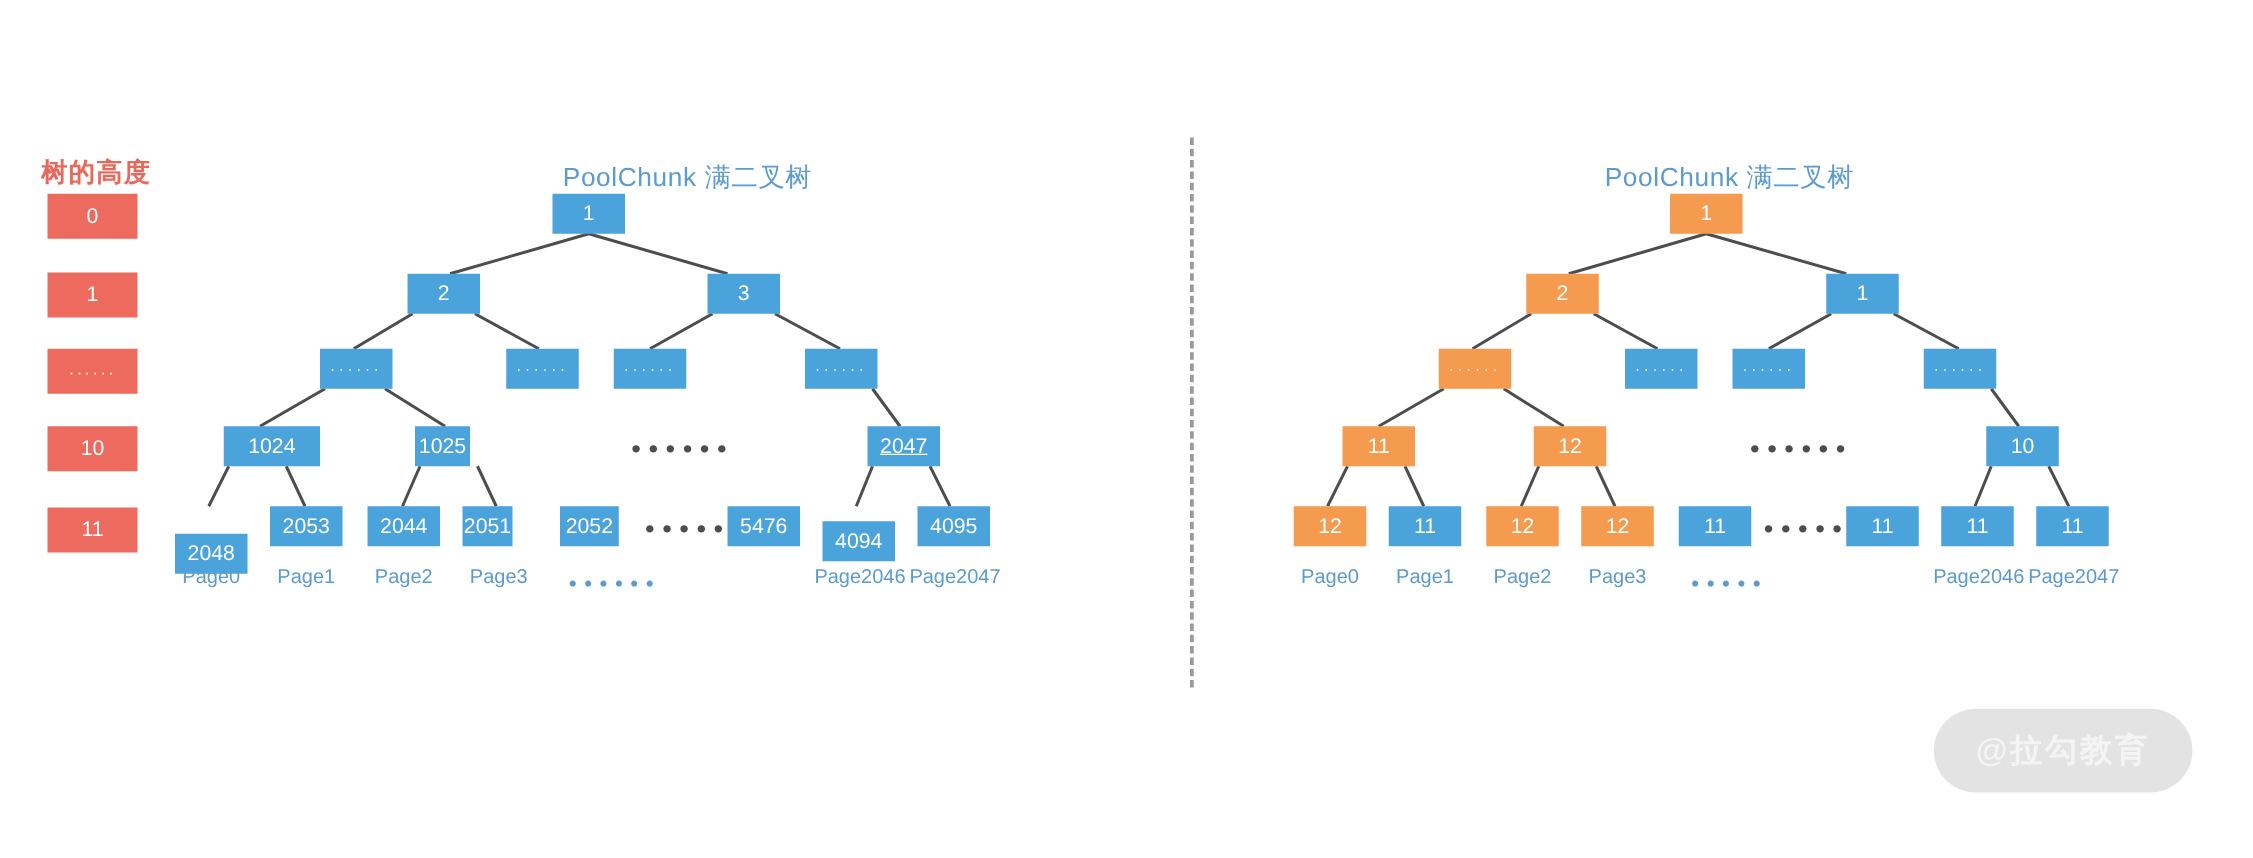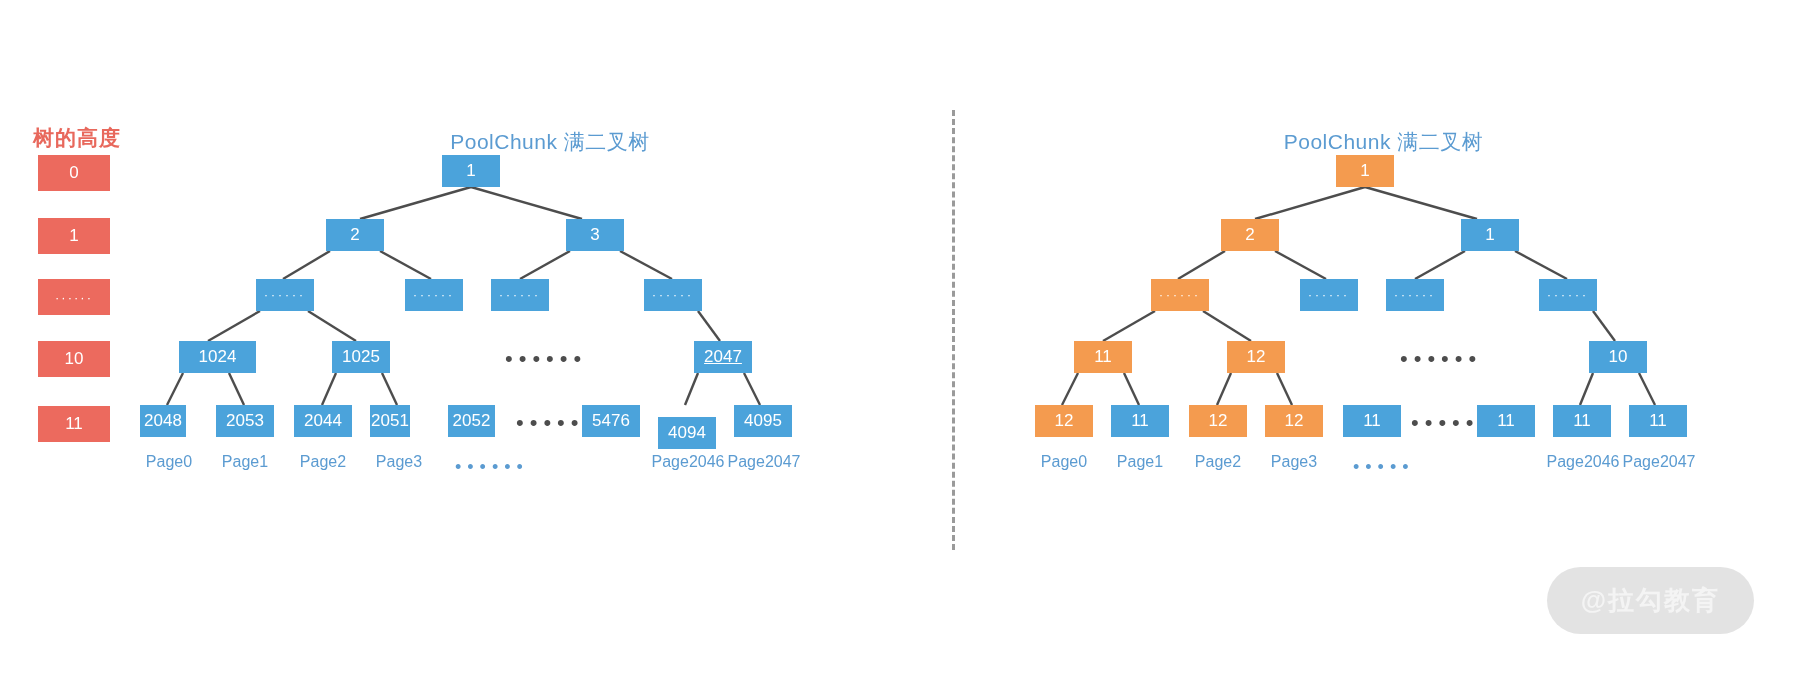--- a/index.html
+++ b/index.html
@@ -219,30 +219,30 @@
     <div class="node blue" style="left:341px; top:279px; width:58px;">
       <span class="dots-inline">······</span>
     </div>
     <div class="node blue" style="left:494px; top:279px; width:58px;">
       <span class="dots-inline">······</span>
     </div>
 
     <div class="node blue" style="left:29px; top:341px; width:77px;">
       <span>1024</span>
     </div>
-    <div class="node blue" style="left:182px; top:341px; width:58px;">
+    <div class="node blue" style="left:182px; top:341px; width:44px;">
       <span>1025</span>
     </div>
     <div class="node blue" style="left:544px; top:341px; width:58px;text-decoration:underline;">
       <span>2047</span>
     </div>
 
     <div class="ellipsis-dots dark" style="left:355px; top:348px;">••••••</div>
 
-    <div class="node blue" style="left:-10px; top:405px; width:46px;">
+    <div class="node blue" style="left:-10px; top:427px; width:58px;">
       <span>2048</span>
     </div>
     <div class="node blue" style="left:66px; top:405px; width:58px;">
       <span>2053</span>
     </div>
     <div class="node blue" style="left:144px; top:405px; width:58px;">
       <span>2044</span>
     </div>
     <div class="node blue" style="left:220px; top:405px; width:40px;">
       <span>2051</span>

